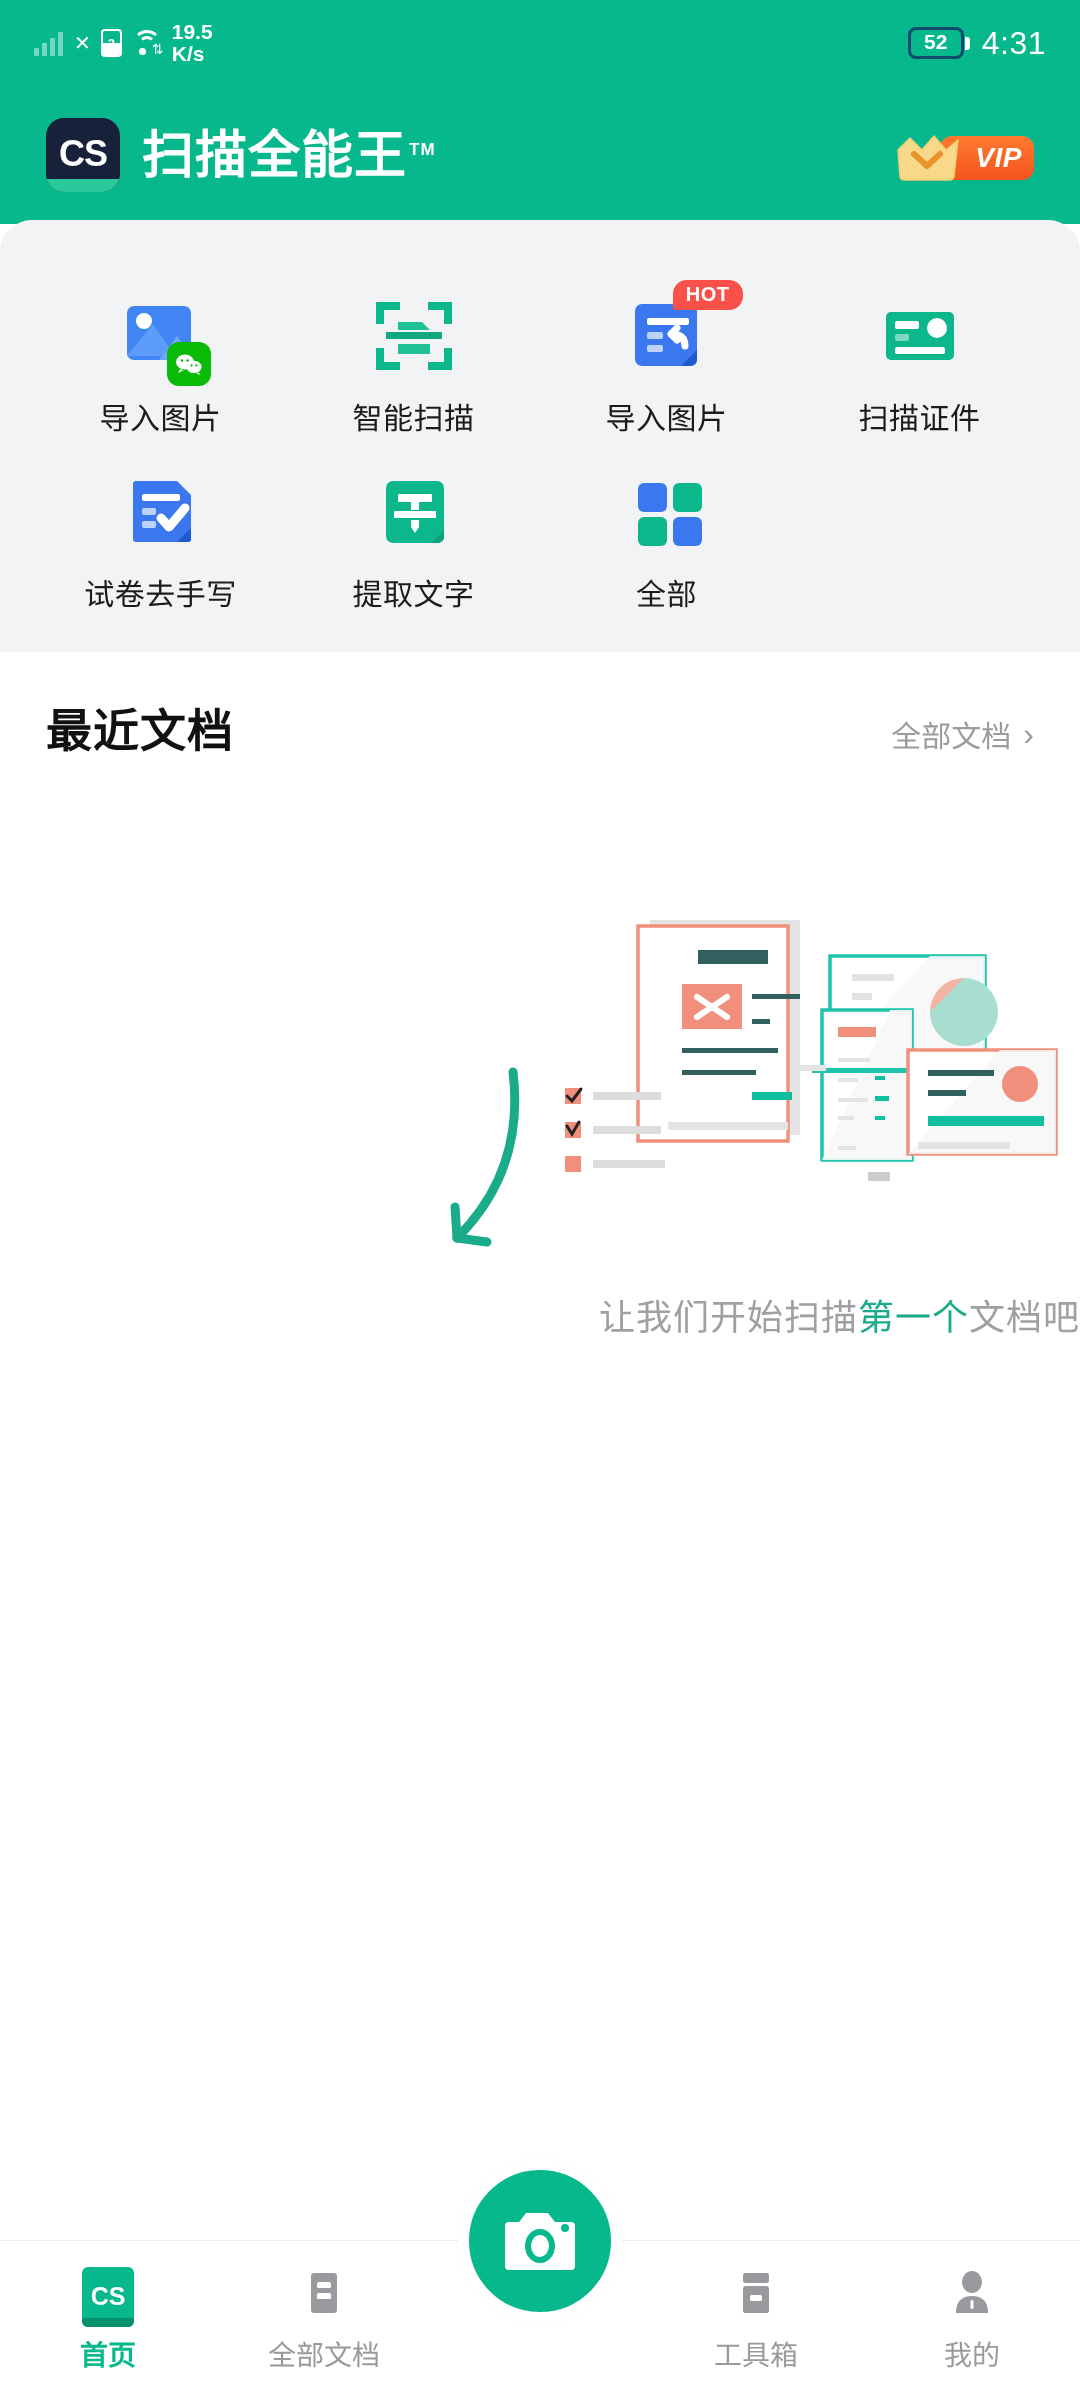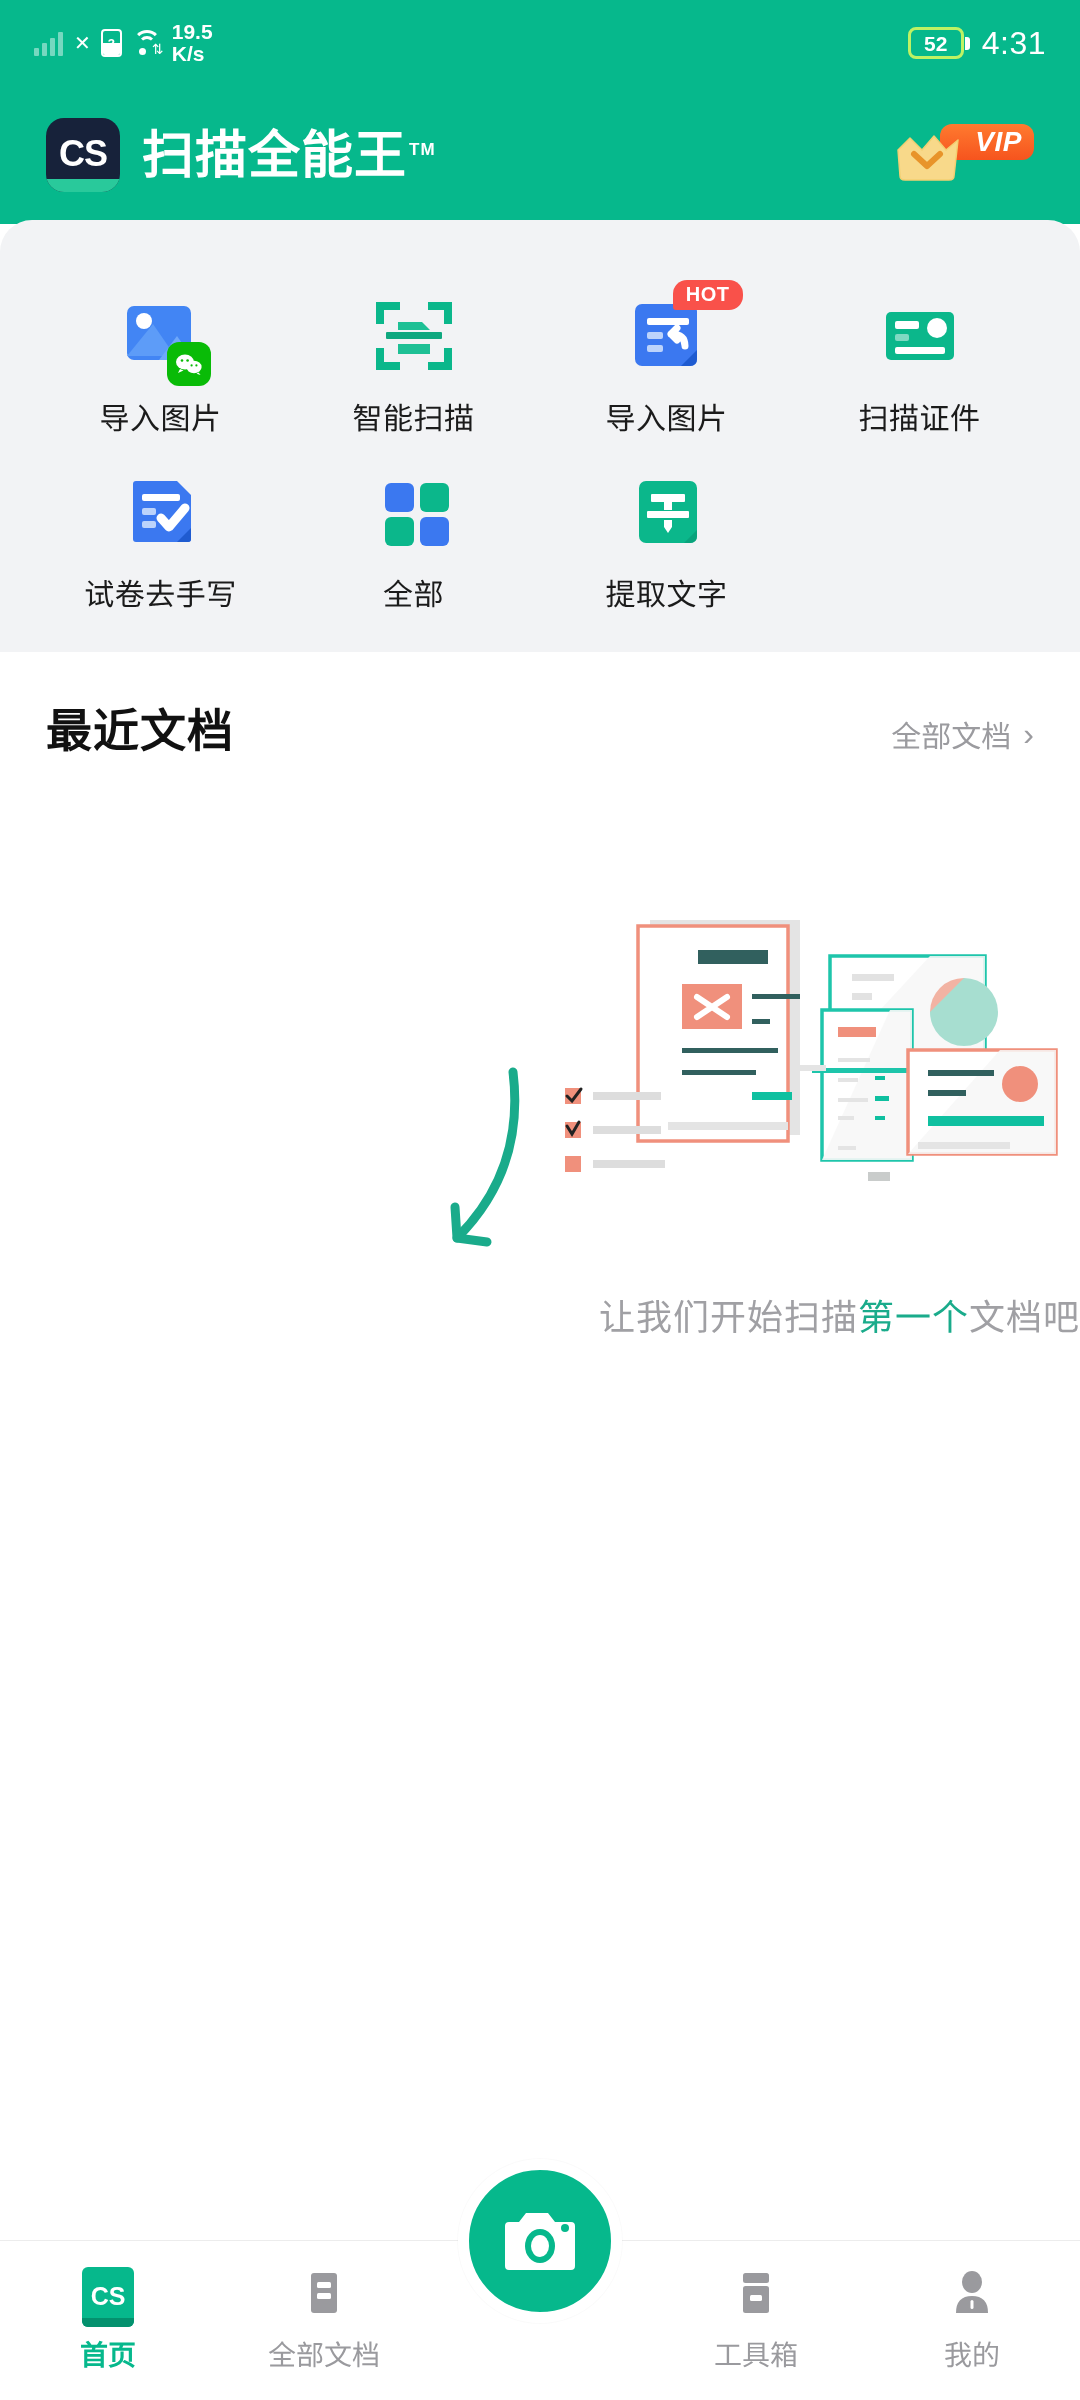--- a/index.html
+++ b/index.html
@@ -57,22 +57,22 @@
   .wifi .a2 { width: 17px; height: 17px; top: 6px; }
   .wifi .dot { position: absolute; left: 7px; bottom: 1px; width: 7px; height: 7px; background:#fff; border-radius: 50%; }
   .wifi .updn { position:absolute; right: -2px; bottom: 0px; font-size: 14px; line-height: 1; color:#fff; }
 
   .netspeed { font-size: 21px; line-height: 22px; font-weight: 600; text-align: left; }
 
   .battery {
     display: flex; align-items: center;
   }
   .battery .shell {
-    width: 56px; height: 32px; border: 3px solid #bef264; border-radius: 8px;
-    display: flex; align-items: flex-end; justify-content: center;
+    width: 56px; height: 32px; border: 3px solid #0c4a6e; border-radius: 8px;
+    display: flex; align-items: flex-start; justify-content: center;
     font-size: 21px; font-weight: 600; color: #ffffff;
   }
   .battery .nub { width: 5px; height: 13px; background: #ffffff; border-radius: 0 3px 3px 0; margin-left: 1px; }
   .clock { font-size: 32px; font-weight: 500; letter-spacing: .5px; }
 
   
   .appbar {
     background: #06B88C;
     height: 138px;
     display: flex; align-items: center;
@@ -96,21 +96,21 @@
   .brand-tm { font-size: 17px; vertical-align: super; font-weight: 600; margin-left: 2px; }
 
   .vip-badge {
     margin-left: auto; position: relative; width: 140px; height: 62px;
     display: flex; align-items: center;
   }
   .vip-crown {
     position: absolute; left: 0; top: 6px; width: 68px; height: 52px; z-index: 2;
   }
   .vip-pill {
-    position: absolute; left: 46px; top: 0; width: 94px; height: 36px;
+    position: absolute; left: 46px; top: 12px; width: 94px; height: 44px;
     background: linear-gradient(180deg,#ff7a2f 0%, #f6541e 100%);
     border-radius: 12px;
     display: flex; align-items: center; justify-content: flex-end;
     padding-right: 12px;
   }
   .vip-pill span {
     color: #ffffff; font-style: italic; font-weight: 800; font-size: 28px; letter-spacing: .5px;
   }
 
   
@@ -349,41 +349,41 @@
             <rect x="23" y="51" width="14" height="7" rx="2" fill="#bcd3fb"></rect>
             <path d="M42 48 L50 57 L66 38" fill="none" stroke="#ffffff" stroke-width="9" stroke-linecap="round" stroke-linejoin="round"></path>
           </svg>
         </div>
         <div class="tool-label">试卷去手写</div>
       </div>
 
       <div class="tool">
         <div class="tool-ico">
           <svg viewBox="0 0 84 84" width="84" height="84">
-            <rect x="13" y="13" width="29" height="29" rx="6" fill="#3b78f0"></rect>
-            <rect x="48" y="13" width="29" height="29" rx="6" fill="#0bb78b"></rect>
-            <rect x="13" y="47" width="29" height="29" rx="6" fill="#0bb78b"></rect>
-            <rect x="48" y="47" width="29" height="29" rx="6" fill="#3b78f0"></rect>
-          </svg>
-        </div>
-        <div class="tool-label">全部</div>
-      </div>
-
-      <div class="tool">
-        <div class="tool-ico">
-          <svg viewBox="0 0 84 84" width="84" height="84">
             <rect x="14" y="11" width="58" height="62" rx="7" fill="#0bb78b"></rect>
             <path d="M72 60 L59 73 L65 73 Q72 73 72 66 Z" fill="#09a37c"></path>
             <rect x="26" y="24" width="34" height="8" rx="1" fill="#ffffff"></rect>
             <rect x="39" y="24" width="8" height="16" fill="#ffffff"></rect>
             <rect x="22" y="41" width="42" height="7" rx="1" fill="#ffffff"></rect>
             <path d="M39 50 h8 v7 l-4 6 l-4 -6 z" fill="#ffffff"></path>
           </svg>
         </div>
         <div class="tool-label">提取文字</div>
+      </div>
+
+      <div class="tool">
+        <div class="tool-ico">
+          <svg viewBox="0 0 84 84" width="84" height="84">
+            <rect x="13" y="13" width="29" height="29" rx="6" fill="#3b78f0"></rect>
+            <rect x="48" y="13" width="29" height="29" rx="6" fill="#0bb78b"></rect>
+            <rect x="13" y="47" width="29" height="29" rx="6" fill="#0bb78b"></rect>
+            <rect x="48" y="47" width="29" height="29" rx="6" fill="#3b78f0"></rect>
+          </svg>
+        </div>
+        <div class="tool-label">全部</div>
       </div>
 
     </div>
   </div>
 
   <div class="recent-head">
     <div class="recent-title">最近文档</div>
     <div class="recent-all">
       <span>全部文档</span>
       <span class="chev">›</span>

